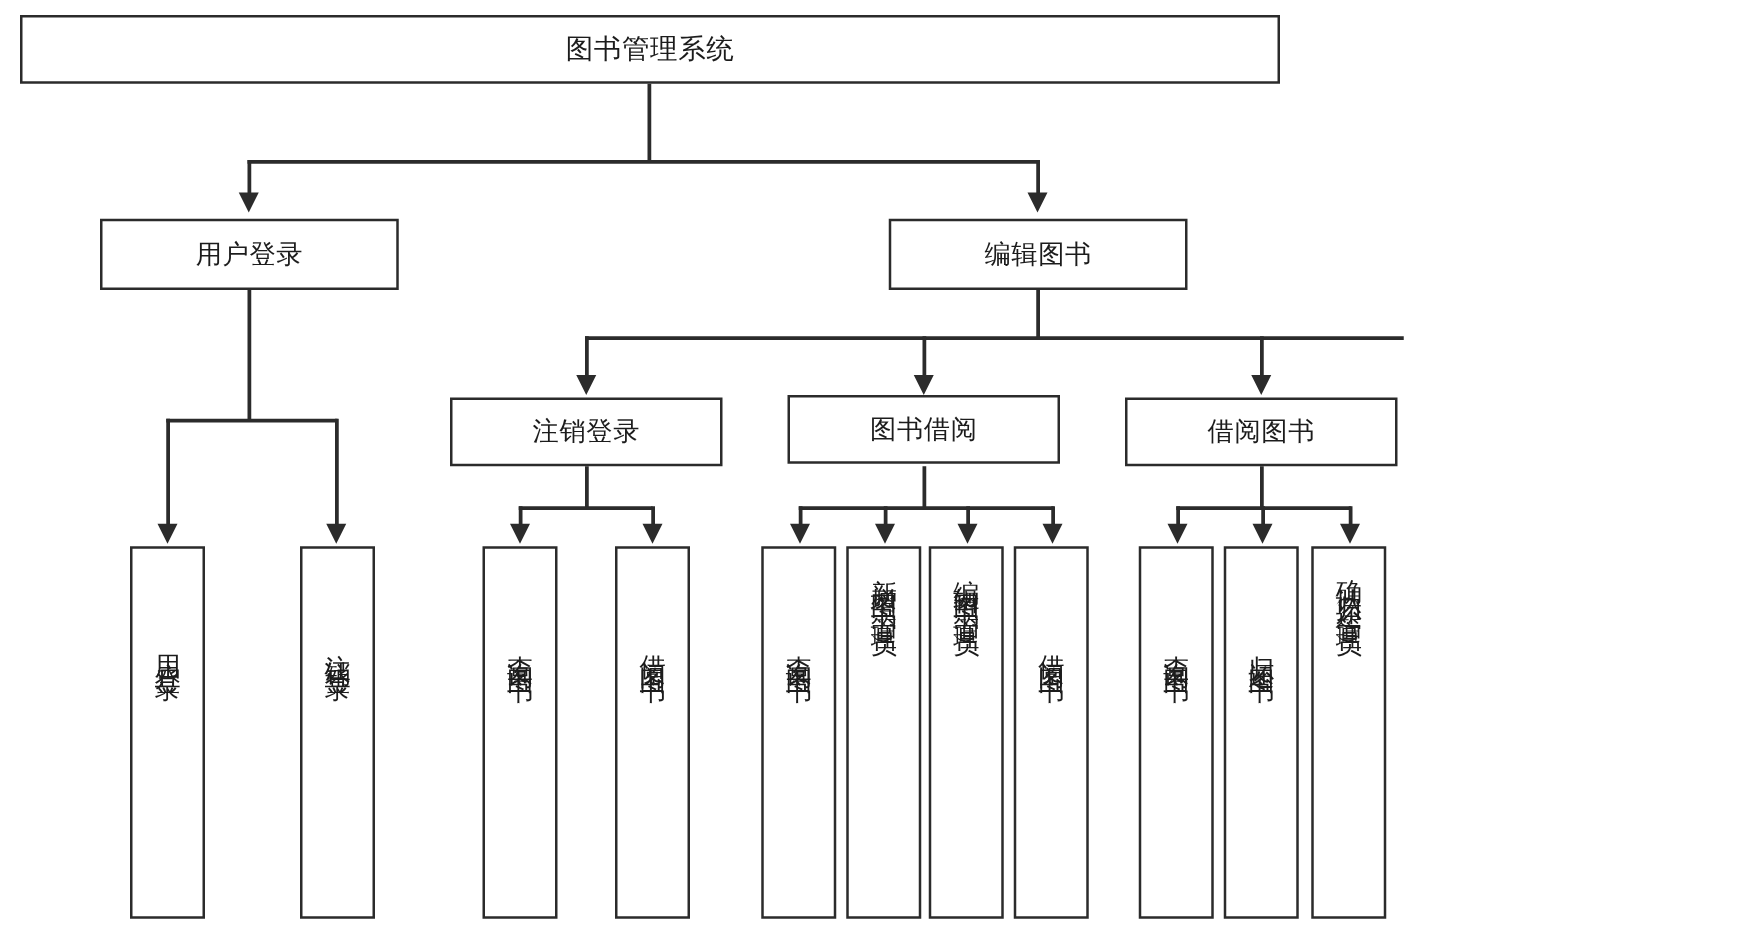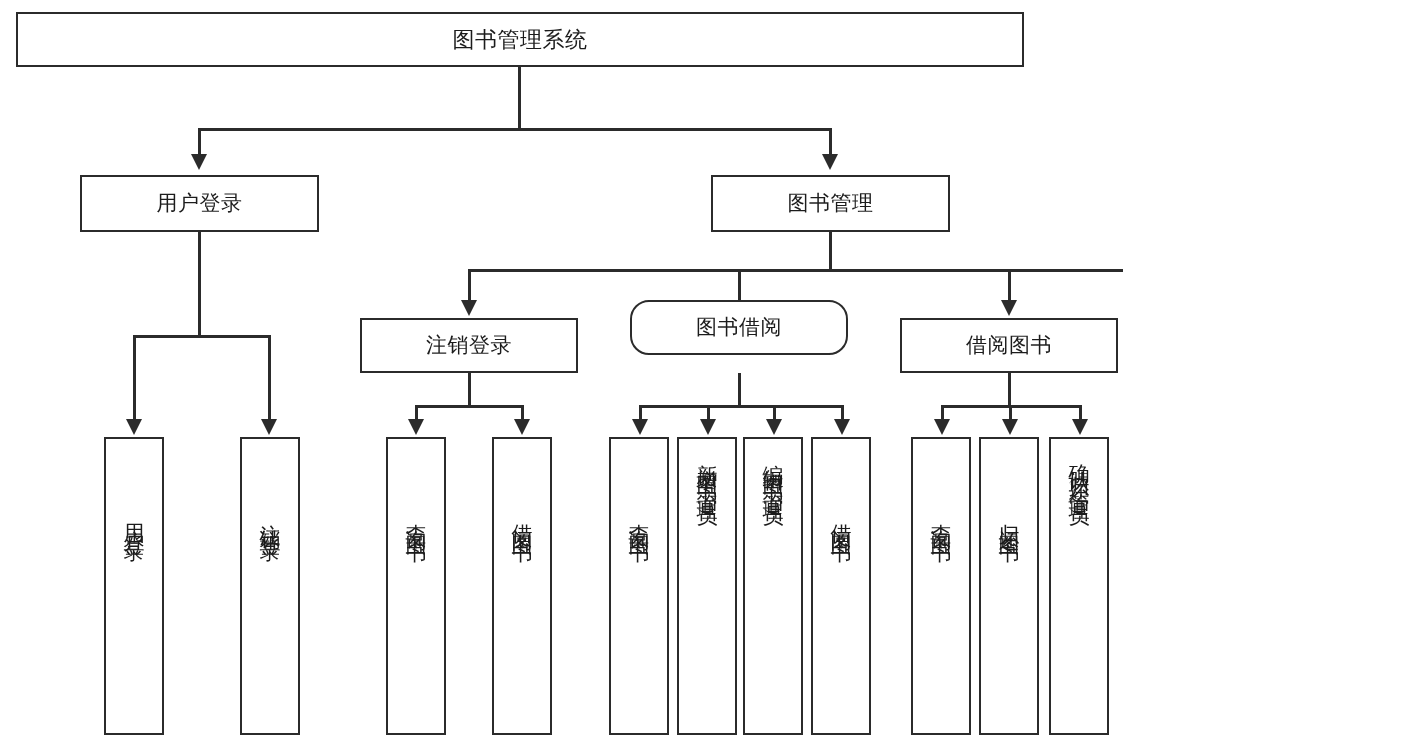--- a/index.html
+++ b/index.html
@@ -96,21 +96,21 @@
   <div class="ln vln" style="left:198px;top:128px;height:28px;"></div>
   <div class="arrow" style="left:191px;top:154px;"></div>
   <div class="ln vln" style="left:829px;top:128px;height:28px;"></div>
   <div class="arrow" style="left:822px;top:154px;"></div>
 
   <div class="node lvl1" style="left:80px;top:175px;width:239px;height:57px;">
     <span class="lbl">用户登录</span>
   </div>
 
   <div class="node lvl1" style="left:711px;top:175px;width:239px;height:57px;">
-    <span class="lbl">图书管理</span>
+    <span class="lbl">编辑图书</span>
   </div>
 
   <div class="ln vln" style="left:198px;top:232px;height:105px;"></div>
   <div class="ln hln" style="left:133px;top:335px;width:137px;"></div>
   <div class="ln vln" style="left:133px;top:335px;height:86px;"></div>
   <div class="arrow" style="left:126px;top:419px;"></div>
   <div class="ln vln" style="left:268px;top:335px;height:86px;"></div>
   <div class="arrow" style="left:261px;top:419px;"></div>
 
   <div class="ln vln" style="left:829px;top:232px;height:39px;"></div>
@@ -121,21 +121,21 @@
   <div class="ln vln" style="left:738px;top:269px;height:33px;"></div>
   <div class="arrow" style="left:731px;top:300px;"></div>
   <div class="ln vln" style="left:1008px;top:269px;height:33px;"></div>
   <div class="arrow" style="left:1001px;top:300px;"></div>
   <div class="ln vln" style="left:1278px;top:269px;height:33px;"></div>
   <div class="arrow" style="left:1271px;top:300px;"></div>
 
   <div class="node lvl2" style="left:360px;top:318px;width:218px;height:55px;">
     <span class="lbl">注销登录</span>
   </div>
-  <div class="node lvl2" style="left:630px;top:300px;width:218px;height:55px;border-radius:19px;">
+  <div class="node lvl2" style="left:630px;top:316px;width:218px;height:55px;">
     <span class="lbl">图书借阅</span>
   </div>
   <div class="node lvl2" style="left:900px;top:318px;width:218px;height:55px;">
     <span class="lbl">借阅图书</span>
   </div>
 
   <div class="ln vln" style="left:468px;top:373px;height:34px;"></div>
   <div class="ln hln" style="left:415px;top:405px;width:107px;"></div>
   <div class="ln vln" style="left:415px;top:405px;height:16px;"></div>
   <div class="arrow" style="left:408px;top:419px;"></div>

